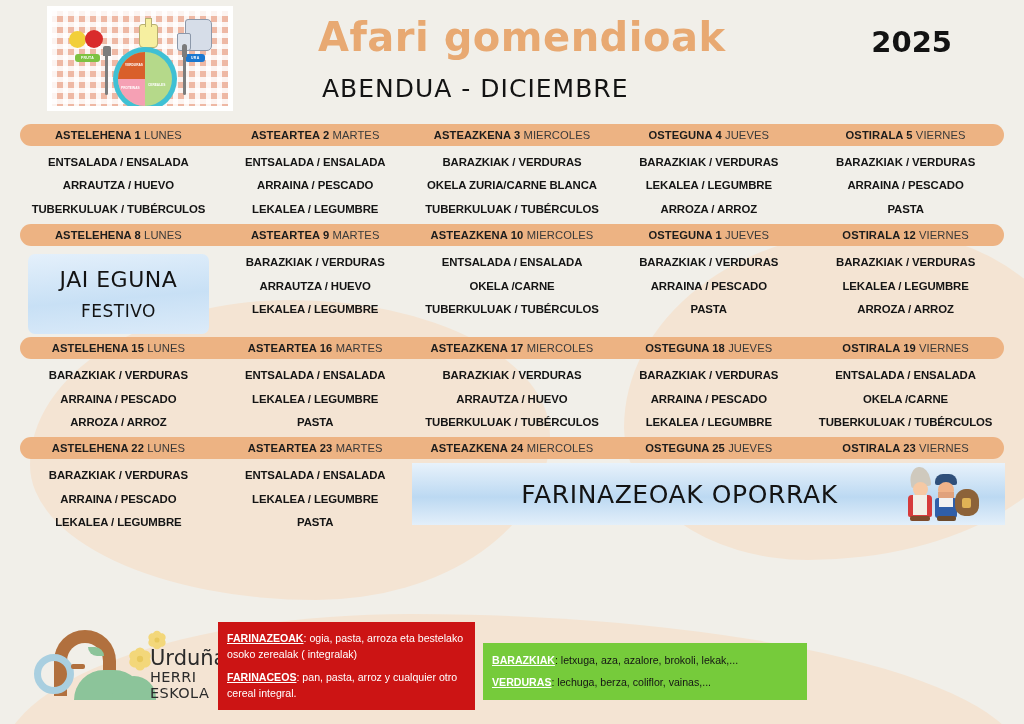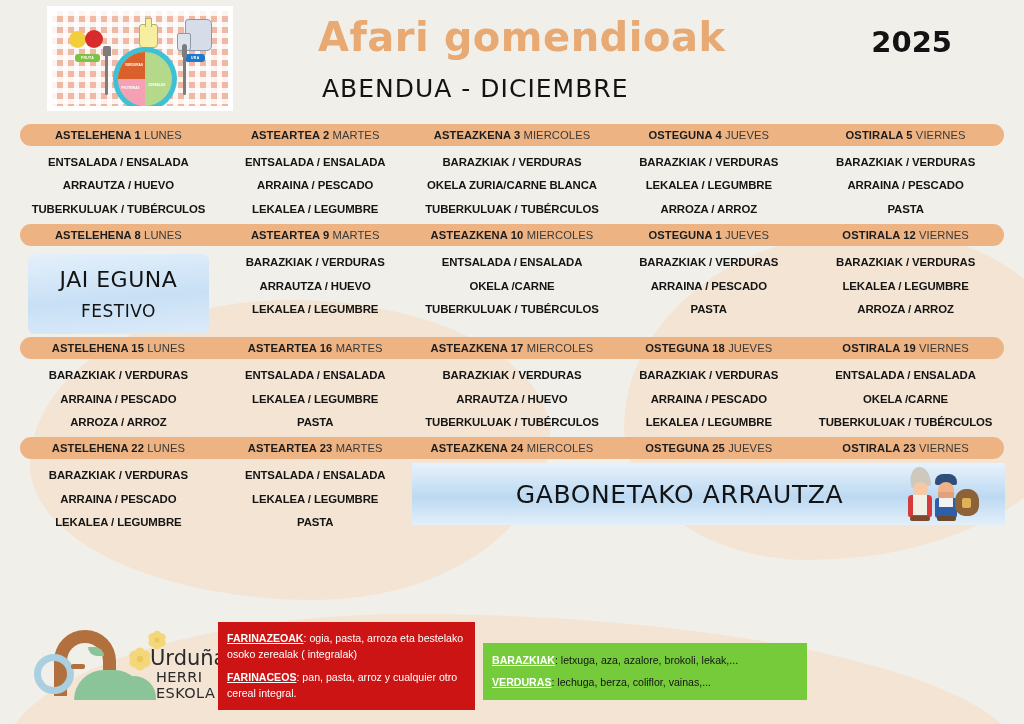--- a/index.html
+++ b/index.html
@@ -208,21 +208,21 @@
   .flower i:nth-child(2){transform:rotate(60deg);}
   .flower i:nth-child(3){transform:rotate(120deg);}
   .flower b{position:absolute;left:8px;top:8px;width:6px;height:6px;border-radius:50%;background:#e9c95c;}
   .f1{left:101px;top:28px;transform:scale(1.05);}
   .f2{left:118px;top:9px;transform:scale(.85);}
   .logo-name{
     position:absolute;left:122px;top:26px;font-size:21px;color:#2b2b2b;
     font-family:"DejaVu Sans",sans-serif;
   }
   .logo-sub{
-    position:absolute;left:128px;top:49px;font-size:14.5px;color:#2b2b2b;
+    position:absolute;left:122px;top:49px;font-size:14.5px;color:#2b2b2b;
     letter-spacing:.4px;font-family:"DejaVu Sans",sans-serif;
   }
 
   .legend{
     position:absolute;box-sizing:border-box;
     font-size:10.6px;line-height:1.55;
   }
   .legend p{margin:0 0 6px 0;}
   .legend p:last-child{margin-bottom:0;}
   .legend .k{text-decoration:underline;font-weight:bold;}
@@ -410,21 +410,21 @@
           <div class="col">
             <div class="item">ENTSALADA / ENSALADA</div>
             <div class="item">LEKALEA / LEGUMBRE</div>
             <div class="item">PASTA</div>
           </div>
           <div class="col"></div>
           <div class="col"></div>
           <div class="col"></div>
         </div>
         <div class="xmas">
-          <div class="txt">GABONETAKO ARRAUTZA</div>
+          <div class="txt">FARINAZEOAK OPORRAK</div>
           <div class="basque">
             <div class="md-hat"></div>
             <div class="md-head"></div>
             <div class="md-body"></div>
             <div class="md-apron"></div>
             <div class="md-foot"></div>
             <div class="ol-hat"></div>
             <div class="ol-head"></div>
             <div class="ol-beard"></div>
             <div class="ol-body"></div>

